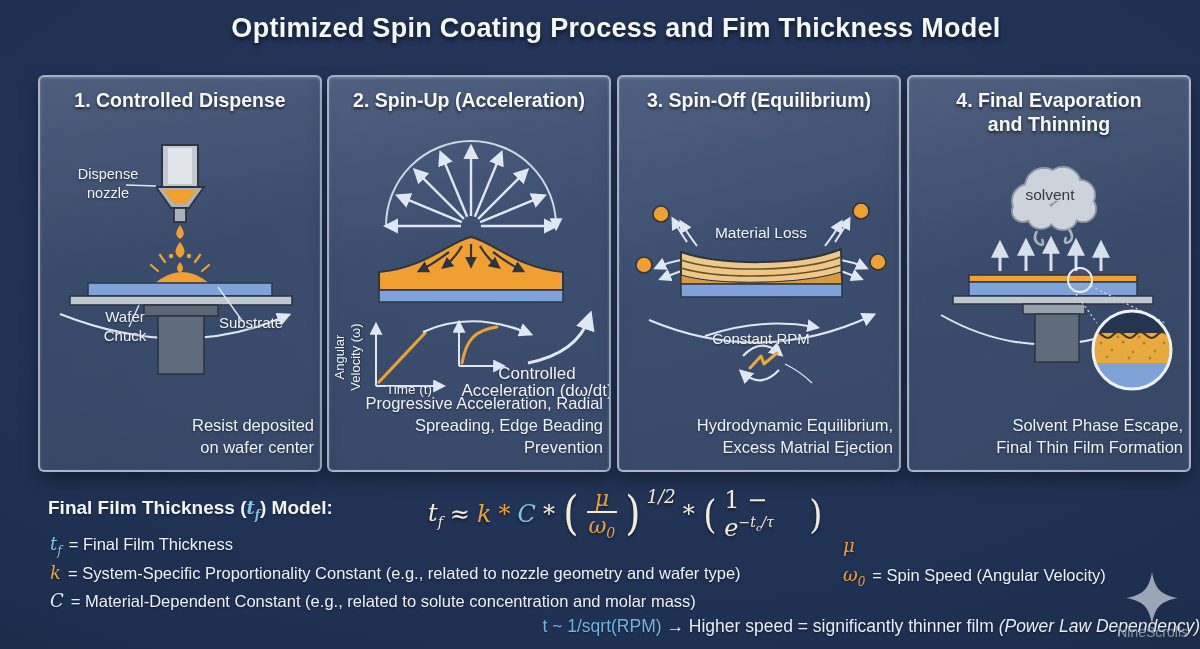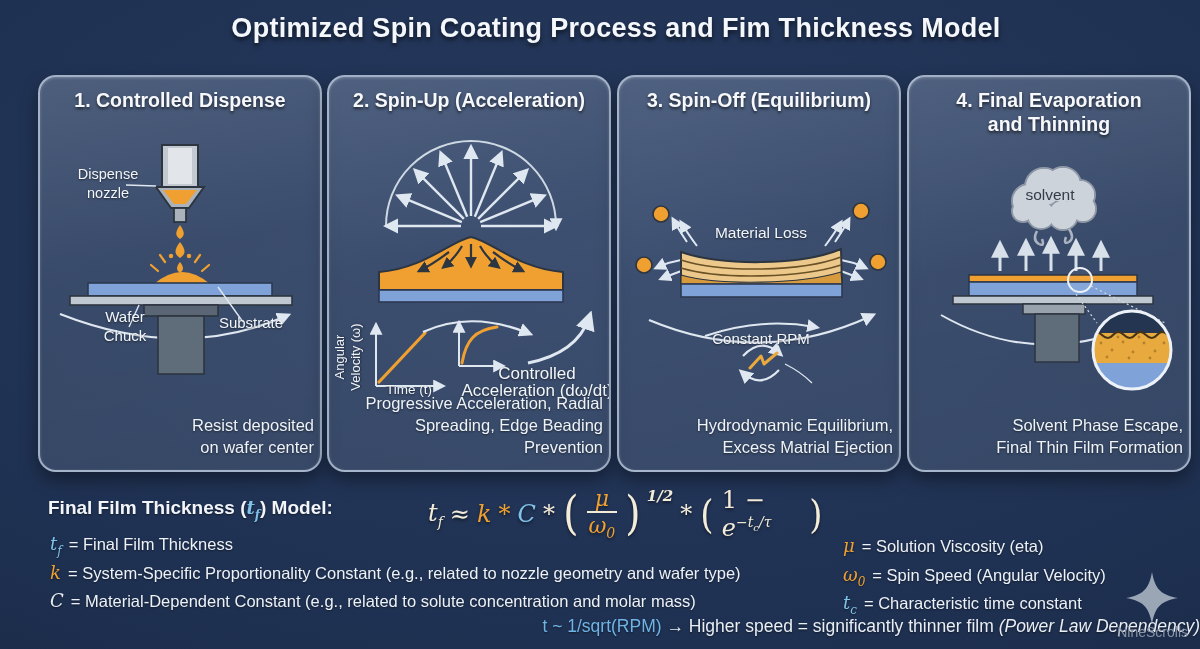--- a/index.html
+++ b/index.html
@@ -11,21 +11,21 @@
   }
   .ml{white-space:pre-line;}
   .main-title{
     position:absolute;top:13px;left:0;right:0;text-align:center;
     font-size:27px;font-weight:700;color:#f4f7fb;letter-spacing:.3px;
     text-shadow:0 3px 4px rgba(0,0,0,0.6);
     padding-left:32px;
   }
   .panel{
     position:absolute;top:75px;width:284px;height:397px;box-sizing:border-box;
-    border:2px solid rgba(203,216,234,0.72);border-radius:18px;
+    border:2px solid rgba(203,216,234,0.72);border-radius:6px;
     background:linear-gradient(168deg, rgba(152,167,192,0.38) 0%, rgba(112,127,152,0.30) 45%, rgba(96,111,136,0.36) 100%);
     box-shadow:0 8px 18px rgba(0,0,0,0.40), inset 0 1px 3px rgba(255,255,255,0.25);
     overflow:hidden;
   }
   .p1{left:38px;} .p2{left:327px;} .p3{left:617px;} .p4{left:907px;}
   .panel-title{
     position:absolute;top:11px;left:4px;right:4px;text-align:center;
     font-size:19.5px;font-weight:700;color:#f6f8fb;white-space:pre-line;line-height:24px;
     text-shadow:0 2px 3px rgba(0,0,0,0.6);
   }
@@ -50,21 +50,21 @@
   .formula{
     position:absolute;left:428px;top:486px;width:396px;display:flex;justify-content:center;align-items:center;gap:7px;
     font-family:"DejaVu Serif",serif;font-style:italic;font-size:24px;color:#f3ecd9;
     text-shadow:0 2px 3px rgba(0,0,0,0.5);
   }
   .formula sub{font-size:14px;}
   .paren{font-size:46px;font-style:normal;font-weight:400;line-height:0.9;transform:scaleX(0.85);}
   .paren.p2s{font-size:40px;}
   .frac{display:inline-flex;flex-direction:column;align-items:center;font-size:22px;line-height:1.05;}
   .frac .bar{height:2px;background:#f3ecd9;width:100%;min-width:30px;margin:1px 0;}
-  .exp{font-size:15px;font-style:italic;transform:translateY(-18px);margin-left:-2px;font-weight:bold;}
+  .exp{font-size:18px;font-style:italic;transform:translateY(-18px);margin-left:-2px;}
   .fexp{font-size:14px;font-style:italic;}
   .fexp sub{font-size:10px;}
   .conclusion{
     position:absolute;left:0;right:0;top:616px;text-align:right;font-size:17.5px;color:#e9eef5;
     text-shadow:0 1px 2px rgba(0,0,0,0.5);
   }
   .conclusion .rel{color:#6fb4e6;}
   .conclusion i{font-family:"Liberation Sans",sans-serif;}
   .sparkle{position:absolute;left:1124px;top:570px;}
   .watermark{position:absolute;right:12px;top:624px;font-size:14px;color:#8793a3;text-shadow:none;}
@@ -374,30 +374,25 @@
   </div>
   <div class="def-row">
     <span class="sym c-white"><i>C</i><sub></sub></span>
     <span>= Material-Dependent Constant (e.g., related to solute concentration and molar mass)</span>
   </div>
 </div>
 
 <div class="defs-right">
   <div class="def-row">
     <span class="sym c-orange"><i>μ</i><sub></sub></span>
-    <span>= Solution Viscosity (eta)</span>
   </div>
   <div class="def-row">
     <span class="sym c-orange"><i>ω</i><sub>0</sub></span>
     <span>= Spin Speed (Angular Velocity)</span>
   </div>
-  <div class="def-row">
-    <span class="sym c-blue"><i>t</i><sub>c</sub></span>
-    <span>= Characteristic time constant</span>
-  </div>
 </div>
 
 <div class="conclusion">
   <span class="rel">t ~ 1/sqrt(RPM)</span>
   <span>→</span>
   <span>Higher speed = significantly thinner film</span>
   <i>(Power Law Dependency)</i>
 </div>
 
 <svg class="sparkle" width="56" height="56" viewBox="0 0 56 56">

